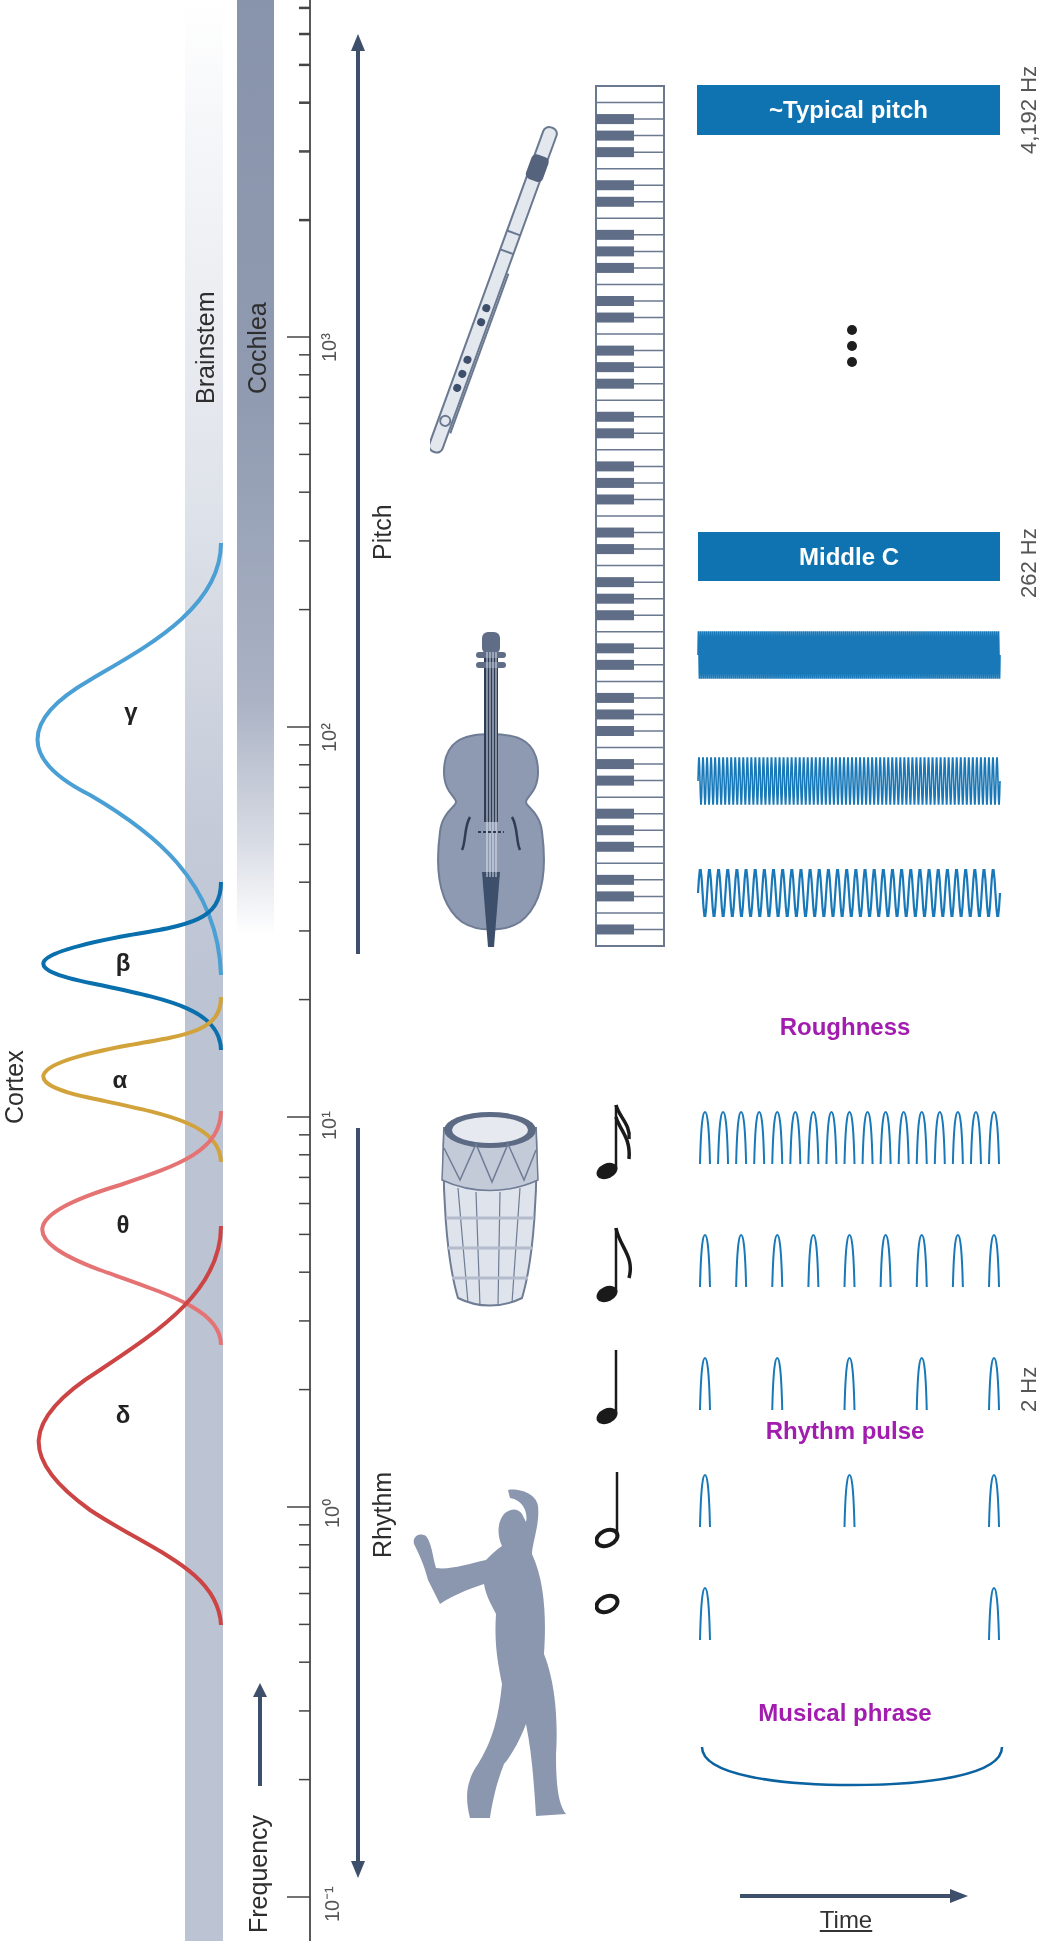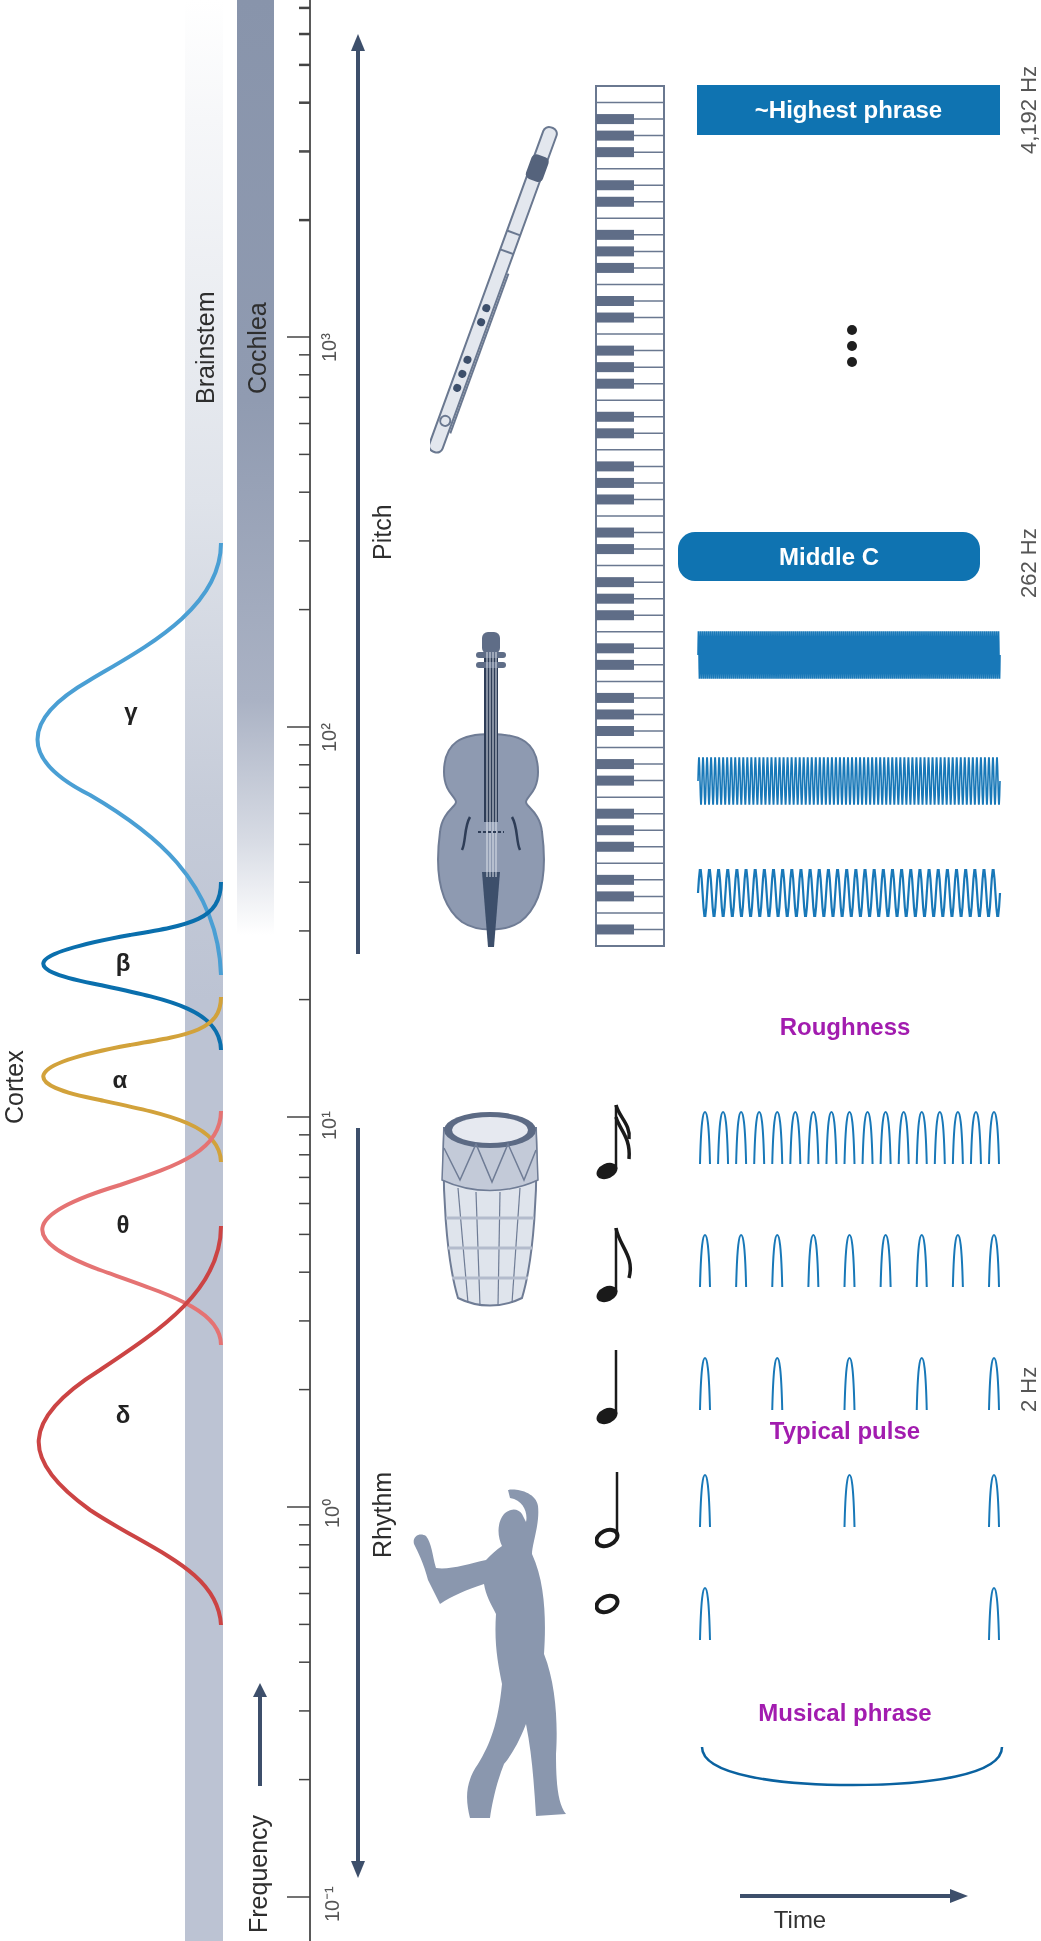--- a/index.html
+++ b/index.html
@@ -253,43 +253,43 @@
     <line x1="8" y1="110" x2="96" y2="110" stroke="#b3bbcc" stroke-width="3"></line>
     <line x1="10" y1="140" x2="94" y2="140" stroke="#b3bbcc" stroke-width="3"></line>
     <line x1="14" y1="170" x2="90" y2="170" stroke="#b3bbcc" stroke-width="3"></line>
   </svg>
 
   <svg class="abs" style="left:406px; top:1484px;" width="160" height="340" viewBox="0 0 160 340">
     <path d="M102,6 C110,4 130,8 132,22 C134,40 126,60 126,70 C140,100 140,140 138,170 C150,200 152,240 150,270 C150,300 152,320 160,330 L130,332 C128,300 126,270 120,240 C112,260 106,270 98,280 C90,300 86,320 84,334 L64,334 C60,318 58,300 72,280 C84,260 92,240 96,200 C92,180 88,160 90,130 C84,118 80,112 78,100 C60,106 46,112 34,120 L22,96 C18,80 12,68 8,60 C6,52 14,48 20,52 C26,60 26,70 30,84 C44,86 62,80 80,76 C86,70 90,66 96,62 C92,54 90,40 98,30 C104,24 112,24 116,30 L120,38 C122,30 118,16 104,14 Z" fill="#8a97ae"></path>
   </svg>
 
   <div class="bluebox" style="left:697px; top:85px; width:303px; height:50px;">
-    <span>~Highest phrase</span>
+    <span>~Typical pitch</span>
   </div>
   <div class="vlabel hz" style="left:1016px; top:154px;">4,192 Hz</div>
 
   <div class="abs" style="left:846px; top:325px; width:12px; height:44px;">
     <div style="position:absolute;left:1px;top:0;width:10px;height:10px;border-radius:50%;background:#1e1e1e;"></div>
     <div style="position:absolute;left:1px;top:16px;width:10px;height:10px;border-radius:50%;background:#1e1e1e;"></div>
     <div style="position:absolute;left:1px;top:32px;width:10px;height:10px;border-radius:50%;background:#1e1e1e;"></div>
   </div>
 
-  <div class="bluebox" style="left:678px; top:532px; width:302px; height:49px;border-radius:17px;">
+  <div class="bluebox" style="left:698px; top:532px; width:302px; height:49px;">
     <span>Middle C</span>
   </div>
   <div class="vlabel hz" style="left:1016px; top:598px;">262 Hz</div>
 
   <svg class="abs" id="waves-svg" style="left:690px; top:630px;" width="320" height="300">
       <path d="M8.00,25.00L8.20,10.89L8.40,2.17L8.60,2.17L8.81,10.89L9.01,25.00L9.21,39.11L9.41,47.83L9.61,47.83L9.81,39.11L10.01,25.00L10.21,10.89L10.42,2.17L10.62,2.17L10.82,10.89L11.02,25.00L11.22,39.11L11.42,47.83L11.62,47.83L11.83,39.11L12.03,25.00L12.23,10.89L12.43,2.17L12.63,2.17L12.83,10.89L13.03,25.00L13.23,39.11L13.44,47.83L13.64,47.83L13.84,39.11L14.04,25.00L14.24,10.89L14.44,2.17L14.64,2.17L14.85,10.89L15.05,25.00L15.25,39.11L15.45,47.83L15.65,47.83L15.85,39.11L16.05,25.00L16.25,10.89L16.46,2.17L16.66,2.17L16.86,10.89L17.06,25.00L17.26,39.11L17.46,47.83L17.66,47.83L17.87,39.11L18.07,25.00L18.27,10.89L18.47,2.17L18.67,2.17L18.87,10.89L19.07,25.00L19.27,39.11L19.48,47.83L19.68,47.83L19.88,39.11L20.08,25.00L20.28,10.89L20.48,2.17L20.68,2.17L20.89,10.89L21.09,25.00L21.29,39.11L21.49,47.83L21.69,47.83L21.89,39.11L22.09,25.00L22.29,10.89L22.50,2.17L22.70,2.17L22.90,10.89L23.10,25.00L23.30,39.11L23.50,47.83L23.70,47.83L23.91,39.11L24.11,25.00L24.31,10.89L24.51,2.17L24.71,2.17L24.91,10.89L25.11,25.00L25.31,39.11L25.52,47.83L25.72,47.83L25.92,39.11L26.12,25.00L26.32,10.89L26.52,2.17L26.72,2.17L26.93,10.89L27.13,25.00L27.33,39.11L27.53,47.83L27.73,47.83L27.93,39.11L28.13,25.00L28.33,10.89L28.54,2.17L28.74,2.17L28.94,10.89L29.14,25.00L29.34,39.11L29.54,47.83L29.74,47.83L29.95,39.11L30.15,25.00L30.35,10.89L30.55,2.17L30.75,2.17L30.95,10.89L31.15,25.00L31.35,39.11L31.56,47.83L31.76,47.83L31.96,39.11L32.16,25.00L32.36,10.89L32.56,2.17L32.76,2.17L32.97,10.89L33.17,25.00L33.37,39.11L33.57,47.83L33.77,47.83L33.97,39.11L34.17,25.00L34.37,10.89L34.58,2.17L34.78,2.17L34.98,10.89L35.18,25.00L35.38,39.11L35.58,47.83L35.78,47.83L35.99,39.11L36.19,25.00L36.39,10.89L36.59,2.17L36.79,2.17L36.99,10.89L37.19,25.00L37.39,39.11L37.60,47.83L37.80,47.83L38.00,39.11L38.20,25.00L38.40,10.89L38.60,2.17L38.80,2.17L39.01,10.89L39.21,25.00L39.41,39.11L39.61,47.83L39.81,47.83L40.01,39.11L40.21,25.00L40.41,10.89L40.62,2.17L40.82,2.17L41.02,10.89L41.22,25.00L41.42,39.11L41.62,47.83L41.82,47.83L42.03,39.11L42.23,25.00L42.43,10.89L42.63,2.17L42.83,2.17L43.03,10.89L43.23,25.00L43.43,39.11L43.64,47.83L43.84,47.83L44.04,39.11L44.24,25.00L44.44,10.89L44.64,2.17L44.84,2.17L45.05,10.89L45.25,25.00L45.45,39.11L45.65,47.83L45.85,47.83L46.05,39.11L46.25,25.00L46.45,10.89L46.66,2.17L46.86,2.17L47.06,10.89L47.26,25.00L47.46,39.11L47.66,47.83L47.86,47.83L48.07,39.11L48.27,25.00L48.47,10.89L48.67,2.17L48.87,2.17L49.07,10.89L49.27,25.00L49.47,39.11L49.68,47.83L49.88,47.83L50.08,39.11L50.28,25.00L50.48,10.89L50.68,2.17L50.88,2.17L51.09,10.89L51.29,25.00L51.49,39.11L51.69,47.83L51.89,47.83L52.09,39.11L52.29,25.00L52.49,10.89L52.70,2.17L52.90,2.17L53.10,10.89L53.30,25.00L53.50,39.11L53.70,47.83L53.90,47.83L54.11,39.11L54.31,25.00L54.51,10.89L54.71,2.17L54.91,2.17L55.11,10.89L55.31,25.00L55.51,39.11L55.72,47.83L55.92,47.83L56.12,39.11L56.32,25.00L56.52,10.89L56.72,2.17L56.92,2.17L57.13,10.89L57.33,25.00L57.53,39.11L57.73,47.83L57.93,47.83L58.13,39.11L58.33,25.00L58.53,10.89L58.74,2.17L58.94,2.17L59.14,10.89L59.34,25.00L59.54,39.11L59.74,47.83L59.94,47.83L60.15,39.11L60.35,25.00L60.55,10.89L60.75,2.17L60.95,2.17L61.15,10.89L61.35,25.00L61.55,39.11L61.76,47.83L61.96,47.83L62.16,39.11L62.36,25.00L62.56,10.89L62.76,2.17L62.96,2.17L63.17,10.89L63.37,25.00L63.57,39.11L63.77,47.83L63.97,47.83L64.17,39.11L64.37,25.00L64.57,10.89L64.78,2.17L64.98,2.17L65.18,10.89L65.38,25.00L65.58,39.11L65.78,47.83L65.98,47.83L66.19,39.11L66.39,25.00L66.59,10.89L66.79,2.17L66.99,2.17L67.19,10.89L67.39,25.00L67.59,39.11L67.80,47.83L68.00,47.83L68.20,39.11L68.40,25.00L68.60,10.89L68.80,2.17L69.00,2.17L69.21,10.89L69.41,25.00L69.61,39.11L69.81,47.83L70.01,47.83L70.21,39.11L70.41,25.00L70.61,10.89L70.82,2.17L71.02,2.17L71.22,10.89L71.42,25.00L71.62,39.11L71.82,47.83L72.02,47.83L72.23,39.11L72.43,25.00L72.63,10.89L72.83,2.17L73.03,2.17L73.23,10.89L73.43,25.00L73.63,39.11L73.84,47.83L74.04,47.83L74.24,39.11L74.44,25.00L74.64,10.89L74.84,2.17L75.04,2.17L75.25,10.89L75.45,25.00L75.65,39.11L75.85,47.83L76.05,47.83L76.25,39.11L76.45,25.00L76.65,10.89L76.86,2.17L77.06,2.17L77.26,10.89L77.46,25.00L77.66,39.11L77.86,47.83L78.06,47.83L78.27,39.11L78.47,25.00L78.67,10.89L78.87,2.17L79.07,2.17L79.27,10.89L79.47,25.00L79.67,39.11L79.88,47.83L80.08,47.83L80.28,39.11L80.48,25.00L80.68,10.89L80.88,2.17L81.08,2.17L81.29,10.89L81.49,25.00L81.69,39.11L81.89,47.83L82.09,47.83L82.29,39.11L82.49,25.00L82.69,10.89L82.90,2.17L83.10,2.17L83.30,10.89L83.50,25.00L83.70,39.11L83.90,47.83L84.10,47.83L84.31,39.11L84.51,25.00L84.71,10.89L84.91,2.17L85.11,2.17L85.31,10.89L85.51,25.00L85.71,39.11L85.92,47.83L86.12,47.83L86.32,39.11L86.52,25.00L86.72,10.89L86.92,2.17L87.12,2.17L87.33,10.89L87.53,25.00L87.73,39.11L87.93,47.83L88.13,47.83L88.33,39.11L88.53,25.00L88.73,10.89L88.94,2.17L89.14,2.17L89.34,10.89L89.54,25.00L89.74,39.11L89.94,47.83L90.14,47.83L90.35,39.11L90.55,25.00L90.75,10.89L90.95,2.17L91.15,2.17L91.35,10.89L91.55,25.00L91.75,39.11L91.96,47.83L92.16,47.83L92.36,39.11L92.56,25.00L92.76,10.89L92.96,2.17L93.16,2.17L93.37,10.89L93.57,25.00L93.77,39.11L93.97,47.83L94.17,47.83L94.37,39.11L94.57,25.00L94.77,10.89L94.98,2.17L95.18,2.17L95.38,10.89L95.58,25.00L95.78,39.11L95.98,47.83L96.18,47.83L96.39,39.11L96.59,25.00L96.79,10.89L96.99,2.17L97.19,2.17L97.39,10.89L97.59,25.00L97.79,39.11L98.00,47.83L98.20,47.83L98.40,39.11L98.60,25.00L98.80,10.89L99.00,2.17L99.20,2.17L99.41,10.89L99.61,25.00L99.81,39.11L100.01,47.83L100.21,47.83L100.41,39.11L100.61,25.00L100.81,10.89L101.02,2.17L101.22,2.17L101.42,10.89L101.62,25.00L101.82,39.11L102.02,47.83L102.22,47.83L102.43,39.11L102.63,25.00L102.83,10.89L103.03,2.17L103.23,2.17L103.43,10.89L103.63,25.00L103.83,39.11L104.04,47.83L104.24,47.83L104.44,39.11L104.64,25.00L104.84,10.89L105.04,2.17L105.24,2.17L105.45,10.89L105.65,25.00L105.85,39.11L106.05,47.83L106.25,47.83L106.45,39.11L106.65,25.00L106.85,10.89L107.06,2.17L107.26,2.17L107.46,10.89L107.66,25.00L107.86,39.11L108.06,47.83L108.26,47.83L108.47,39.11L108.67,25.00L108.87,10.89L109.07,2.17L109.27,2.17L109.47,10.89L109.67,25.00L109.87,39.11L110.08,47.83L110.28,47.83L110.48,39.11L110.68,25.00L110.88,10.89L111.08,2.17L111.28,2.17L111.49,10.89L111.69,25.00L111.89,39.11L112.09,47.83L112.29,47.83L112.49,39.11L112.69,25.00L112.89,10.89L113.10,2.17L113.30,2.17L113.50,10.89L113.70,25.00L113.90,39.11L114.10,47.83L114.30,47.83L114.51,39.11L114.71,25.00L114.91,10.89L115.11,2.17L115.31,2.17L115.51,10.89L115.71,25.00L115.91,39.11L116.12,47.83L116.32,47.83L116.52,39.11L116.72,25.00L116.92,10.89L117.12,2.17L117.32,2.17L117.53,10.89L117.73,25.00L117.93,39.11L118.13,47.83L118.33,47.83L118.53,39.11L118.73,25.00L118.93,10.89L119.14,2.17L119.34,2.17L119.54,10.89L119.74,25.00L119.94,39.11L120.14,47.83L120.34,47.83L120.55,39.11L120.75,25.00L120.95,10.89L121.15,2.17L121.35,2.17L121.55,10.89L121.75,25.00L121.95,39.11L122.16,47.83L122.36,47.83L122.56,39.11L122.76,25.00L122.96,10.89L123.16,2.17L123.36,2.17L123.57,10.89L123.77,25.00L123.97,39.11L124.17,47.83L124.37,47.83L124.57,39.11L124.77,25.00L124.97,10.89L125.18,2.17L125.38,2.17L125.58,10.89L125.78,25.00L125.98,39.11L126.18,47.83L126.38,47.83L126.59,39.11L126.79,25.00L126.99,10.89L127.19,2.17L127.39,2.17L127.59,10.89L127.79,25.00L127.99,39.11L128.20,47.83L128.40,47.83L128.60,39.11L128.80,25.00L129.00,10.89L129.20,2.17L129.40,2.17L129.61,10.89L129.81,25.00L130.01,39.11L130.21,47.83L130.41,47.83L130.61,39.11L130.81,25.00L131.01,10.89L131.22,2.17L131.42,2.17L131.62,10.89L131.82,25.00L132.02,39.11L132.22,47.83L132.42,47.83L132.63,39.11L132.83,25.00L133.03,10.89L133.23,2.17L133.43,2.17L133.63,10.89L133.83,25.00L134.03,39.11L134.24,47.83L134.44,47.83L134.64,39.11L134.84,25.00L135.04,10.89L135.24,2.17L135.44,2.17L135.65,10.89L135.85,25.00L136.05,39.11L136.25,47.83L136.45,47.83L136.65,39.11L136.85,25.00L137.05,10.89L137.26,2.17L137.46,2.17L137.66,10.89L137.86,25.00L138.06,39.11L138.26,47.83L138.46,47.83L138.67,39.11L138.87,25.00L139.07,10.89L139.27,2.17L139.47,2.17L139.67,10.89L139.87,25.00L140.07,39.11L140.28,47.83L140.48,47.83L140.68,39.11L140.88,25.00L141.08,10.89L141.28,2.17L141.48,2.17L141.69,10.89L141.89,25.00L142.09,39.11L142.29,47.83L142.49,47.83L142.69,39.11L142.89,25.00L143.09,10.89L143.30,2.17L143.50,2.17L143.70,10.89L143.90,25.00L144.10,39.11L144.30,47.83L144.50,47.83L144.71,39.11L144.91,25.00L145.11,10.89L145.31,2.17L145.51,2.17L145.71,10.89L145.91,25.00L146.11,39.11L146.32,47.83L146.52,47.83L146.72,39.11L146.92,25.00L147.12,10.89L147.32,2.17L147.52,2.17L147.73,10.89L147.93,25.00L148.13,39.11L148.33,47.83L148.53,47.83L148.73,39.11L148.93,25.00L149.13,10.89L149.34,2.17L149.54,2.17L149.74,10.89L149.94,25.00L150.14,39.11L150.34,47.83L150.54,47.83L150.75,39.11L150.95,25.00L151.15,10.89L151.35,2.17L151.55,2.17L151.75,10.89L151.95,25.00L152.15,39.11L152.36,47.83L152.56,47.83L152.76,39.11L152.96,25.00L153.16,10.89L153.36,2.17L153.56,2.17L153.77,10.89L153.97,25.00L154.17,39.11L154.37,47.83L154.57,47.83L154.77,39.11L154.97,25.00L155.17,10.89L155.38,2.17L155.58,2.17L155.78,10.89L155.98,25.00L156.18,39.11L156.38,47.83L156.58,47.83L156.79,39.11L156.99,25.00L157.19,10.89L157.39,2.17L157.59,2.17L157.79,10.89L157.99,25.00L158.19,39.11L158.40,47.83L158.60,47.83L158.80,39.11L159.00,25.00L159.20,10.89L159.40,2.17L159.60,2.17L159.81,10.89L160.01,25.00L160.21,39.11L160.41,47.83L160.61,47.83L160.81,39.11L161.01,25.00L161.21,10.89L161.42,2.17L161.62,2.17L161.82,10.89L162.02,25.00L162.22,39.11L162.42,47.83L162.62,47.83L162.83,39.11L163.03,25.00L163.23,10.89L163.43,2.17L163.63,2.17L163.83,10.89L164.03,25.00L164.23,39.11L164.44,47.83L164.64,47.83L164.84,39.11L165.04,25.00L165.24,10.89L165.44,2.17L165.64,2.17L165.85,10.89L166.05,25.00L166.25,39.11L166.45,47.83L166.65,47.83L166.85,39.11L167.05,25.00L167.25,10.89L167.46,2.17L167.66,2.17L167.86,10.89L168.06,25.00L168.26,39.11L168.46,47.83L168.66,47.83L168.87,39.11L169.07,25.00L169.27,10.89L169.47,2.17L169.67,2.17L169.87,10.89L170.07,25.00L170.27,39.11L170.48,47.83L170.68,47.83L170.88,39.11L171.08,25.00L171.28,10.89L171.48,2.17L171.68,2.17L171.89,10.89L172.09,25.00L172.29,39.11L172.49,47.83L172.69,47.83L172.89,39.11L173.09,25.00L173.29,10.89L173.50,2.17L173.70,2.17L173.90,10.89L174.10,25.00L174.30,39.11L174.50,47.83L174.70,47.83L174.91,39.11L175.11,25.00L175.31,10.89L175.51,2.17L175.71,2.17L175.91,10.89L176.11,25.00L176.31,39.11L176.52,47.83L176.72,47.83L176.92,39.11L177.12,25.00L177.32,10.89L177.52,2.17L177.72,2.17L177.93,10.89L178.13,25.00L178.33,39.11L178.53,47.83L178.73,47.83L178.93,39.11L179.13,25.00L179.33,10.89L179.54,2.17L179.74,2.17L179.94,10.89L180.14,25.00L180.34,39.11L180.54,47.83L180.74,47.83L180.95,39.11L181.15,25.00L181.35,10.89L181.55,2.17L181.75,2.17L181.95,10.89L182.15,25.00L182.35,39.11L182.56,47.83L182.76,47.83L182.96,39.11L183.16,25.00L183.36,10.89L183.56,2.17L183.76,2.17L183.97,10.89L184.17,25.00L184.37,39.11L184.57,47.83L184.77,47.83L184.97,39.11L185.17,25.00L185.37,10.89L185.58,2.17L185.78,2.17L185.98,10.89L186.18,25.00L186.38,39.11L186.58,47.83L186.78,47.83L186.99,39.11L187.19,25.00L187.39,10.89L187.59,2.17L187.79,2.17L187.99,10.89L188.19,25.00L188.39,39.11L188.60,47.83L188.80,47.83L189.00,39.11L189.20,25.00L189.40,10.89L189.60,2.17L189.80,2.17L190.01,10.89L190.21,25.00L190.41,39.11L190.61,47.83L190.81,47.83L191.01,39.11L191.21,25.00L191.41,10.89L191.62,2.17L191.82,2.17L192.02,10.89L192.22,25.00L192.42,39.11L192.62,47.83L192.82,47.83L193.03,39.11L193.23,25.00L193.43,10.89L193.63,2.17L193.83,2.17L194.03,10.89L194.23,25.00L194.43,39.11L194.64,47.83L194.84,47.83L195.04,39.11L195.24,25.00L195.44,10.89L195.64,2.17L195.84,2.17L196.05,10.89L196.25,25.00L196.45,39.11L196.65,47.83L196.85,47.83L197.05,39.11L197.25,25.00L197.45,10.89L197.66,2.17L197.86,2.17L198.06,10.89L198.26,25.00L198.46,39.11L198.66,47.83L198.86,47.83L199.07,39.11L199.27,25.00L199.47,10.89L199.67,2.17L199.87,2.17L200.07,10.89L200.27,25.00L200.47,39.11L200.68,47.83L200.88,47.83L201.08,39.11L201.28,25.00L201.48,10.89L201.68,2.17L201.88,2.17L202.09,10.89L202.29,25.00L202.49,39.11L202.69,47.83L202.89,47.83L203.09,39.11L203.29,25.00L203.49,10.89L203.70,2.17L203.90,2.17L204.10,10.89L204.30,25.00L204.50,39.11L204.70,47.83L204.90,47.83L205.11,39.11L205.31,25.00L205.51,10.89L205.71,2.17L205.91,2.17L206.11,10.89L206.31,25.00L206.51,39.11L206.72,47.83L206.92,47.83L207.12,39.11L207.32,25.00L207.52,10.89L207.72,2.17L207.92,2.17L208.13,10.89L208.33,25.00L208.53,39.11L208.73,47.83L208.93,47.83L209.13,39.11L209.33,25.00L209.53,10.89L209.74,2.17L209.94,2.17L210.14,10.89L210.34,25.00L210.54,39.11L210.74,47.83L210.94,47.83L211.15,39.11L211.35,25.00L211.55,10.89L211.75,2.17L211.95,2.17L212.15,10.89L212.35,25.00L212.55,39.11L212.76,47.83L212.96,47.83L213.16,39.11L213.36,25.00L213.56,10.89L213.76,2.17L213.96,2.17L214.17,10.89L214.37,25.00L214.57,39.11L214.77,47.83L214.97,47.83L215.17,39.11L215.37,25.00L215.57,10.89L215.78,2.17L215.98,2.17L216.18,10.89L216.38,25.00L216.58,39.11L216.78,47.83L216.98,47.83L217.19,39.11L217.39,25.00L217.59,10.89L217.79,2.17L217.99,2.17L218.19,10.89L218.39,25.00L218.59,39.11L218.80,47.83L219.00,47.83L219.20,39.11L219.40,25.00L219.60,10.89L219.80,2.17L220.00,2.17L220.21,10.89L220.41,25.00L220.61,39.11L220.81,47.83L221.01,47.83L221.21,39.11L221.41,25.00L221.61,10.89L221.82,2.17L222.02,2.17L222.22,10.89L222.42,25.00L222.62,39.11L222.82,47.83L223.02,47.83L223.23,39.11L223.43,25.00L223.63,10.89L223.83,2.17L224.03,2.17L224.23,10.89L224.43,25.00L224.63,39.11L224.84,47.83L225.04,47.83L225.24,39.11L225.44,25.00L225.64,10.89L225.84,2.17L226.04,2.17L226.25,10.89L226.45,25.00L226.65,39.11L226.85,47.83L227.05,47.83L227.25,39.11L227.45,25.00L227.65,10.89L227.86,2.17L228.06,2.17L228.26,10.89L228.46,25.00L228.66,39.11L228.86,47.83L229.06,47.83L229.27,39.11L229.47,25.00L229.67,10.89L229.87,2.17L230.07,2.17L230.27,10.89L230.47,25.00L230.67,39.11L230.88,47.83L231.08,47.83L231.28,39.11L231.48,25.00L231.68,10.89L231.88,2.17L232.08,2.17L232.29,10.89L232.49,25.00L232.69,39.11L232.89,47.83L233.09,47.83L233.29,39.11L233.49,25.00L233.69,10.89L233.90,2.17L234.10,2.17L234.30,10.89L234.50,25.00L234.70,39.11L234.90,47.83L235.10,47.83L235.31,39.11L235.51,25.00L235.71,10.89L235.91,2.17L236.11,2.17L236.31,10.89L236.51,25.00L236.71,39.11L236.92,47.83L237.12,47.83L237.32,39.11L237.52,25.00L237.72,10.89L237.92,2.17L238.12,2.17L238.33,10.89L238.53,25.00L238.73,39.11L238.93,47.83L239.13,47.83L239.33,39.11L239.53,25.00L239.73,10.89L239.94,2.17L240.14,2.17L240.34,10.89L240.54,25.00L240.74,39.11L240.94,47.83L241.14,47.83L241.35,39.11L241.55,25.00L241.75,10.89L241.95,2.17L242.15,2.17L242.35,10.89L242.55,25.00L242.75,39.11L242.96,47.83L243.16,47.83L243.36,39.11L243.56,25.00L243.76,10.89L243.96,2.17L244.16,2.17L244.37,10.89L244.57,25.00L244.77,39.11L244.97,47.83L245.17,47.83L245.37,39.11L245.57,25.00L245.77,10.89L245.98,2.17L246.18,2.17L246.38,10.89L246.58,25.00L246.78,39.11L246.98,47.83L247.18,47.83L247.39,39.11L247.59,25.00L247.79,10.89L247.99,2.17L248.19,2.17L248.39,10.89L248.59,25.00L248.79,39.11L249.00,47.83L249.20,47.83L249.40,39.11L249.60,25.00L249.80,10.89L250.00,2.17L250.20,2.17L250.41,10.89L250.61,25.00L250.81,39.11L251.01,47.83L251.21,47.83L251.41,39.11L251.61,25.00L251.81,10.89L252.02,2.17L252.22,2.17L252.42,10.89L252.62,25.00L252.82,39.11L253.02,47.83L253.22,47.83L253.43,39.11L253.63,25.00L253.83,10.89L254.03,2.17L254.23,2.17L254.43,10.89L254.63,25.00L254.83,39.11L255.04,47.83L255.24,47.83L255.44,39.11L255.64,25.00L255.84,10.89L256.04,2.17L256.24,2.17L256.45,10.89L256.65,25.00L256.85,39.11L257.05,47.83L257.25,47.83L257.45,39.11L257.65,25.00L257.85,10.89L258.06,2.17L258.26,2.17L258.46,10.89L258.66,25.00L258.86,39.11L259.06,47.83L259.26,47.83L259.47,39.11L259.67,25.00L259.87,10.89L260.07,2.17L260.27,2.17L260.47,10.89L260.67,25.00L260.87,39.11L261.08,47.83L261.28,47.83L261.48,39.11L261.68,25.00L261.88,10.89L262.08,2.17L262.28,2.17L262.49,10.89L262.69,25.00L262.89,39.11L263.09,47.83L263.29,47.83L263.49,39.11L263.69,25.00L263.89,10.89L264.10,2.17L264.30,2.17L264.50,10.89L264.70,25.00L264.90,39.11L265.10,47.83L265.30,47.83L265.51,39.11L265.71,25.00L265.91,10.89L266.11,2.17L266.31,2.17L266.51,10.89L266.71,25.00L266.91,39.11L267.12,47.83L267.32,47.83L267.52,39.11L267.72,25.00L267.92,10.89L268.12,2.17L268.32,2.17L268.53,10.89L268.73,25.00L268.93,39.11L269.13,47.83L269.33,47.83L269.53,39.11L269.73,25.00L269.93,10.89L270.14,2.17L270.34,2.17L270.54,10.89L270.74,25.00L270.94,39.11L271.14,47.83L271.34,47.83L271.55,39.11L271.75,25.00L271.95,10.89L272.15,2.17L272.35,2.17L272.55,10.89L272.75,25.00L272.95,39.11L273.16,47.83L273.36,47.83L273.56,39.11L273.76,25.00L273.96,10.89L274.16,2.17L274.36,2.17L274.57,10.89L274.77,25.00L274.97,39.11L275.17,47.83L275.37,47.83L275.57,39.11L275.77,25.00L275.97,10.89L276.18,2.17L276.38,2.17L276.58,10.89L276.78,25.00L276.98,39.11L277.18,47.83L277.38,47.83L277.59,39.11L277.79,25.00L277.99,10.89L278.19,2.17L278.39,2.17L278.59,10.89L278.79,25.00L278.99,39.11L279.20,47.83L279.40,47.83L279.60,39.11L279.80,25.00L280.00,10.89L280.20,2.17L280.40,2.17L280.61,10.89L280.81,25.00L281.01,39.11L281.21,47.83L281.41,47.83L281.61,39.11L281.81,25.00L282.01,10.89L282.22,2.17L282.42,2.17L282.62,10.89L282.82,25.00L283.02,39.11L283.22,47.83L283.42,47.83L283.63,39.11L283.83,25.00L284.03,10.89L284.23,2.17L284.43,2.17L284.63,10.89L284.83,25.00L285.03,39.11L285.24,47.83L285.44,47.83L285.64,39.11L285.84,25.00L286.04,10.89L286.24,2.17L286.44,2.17L286.65,10.89L286.85,25.00L287.05,39.11L287.25,47.83L287.45,47.83L287.65,39.11L287.85,25.00L288.05,10.89L288.26,2.17L288.46,2.17L288.66,10.89L288.86,25.00L289.06,39.11L289.26,47.83L289.46,47.83L289.67,39.11L289.87,25.00L290.07,10.89L290.27,2.17L290.47,2.17L290.67,10.89L290.87,25.00L291.07,39.11L291.28,47.83L291.48,47.83L291.68,39.11L291.88,25.00L292.08,10.89L292.28,2.17L292.48,2.17L292.69,10.89L292.89,25.00L293.09,39.11L293.29,47.83L293.49,47.83L293.69,39.11L293.89,25.00L294.09,10.89L294.30,2.17L294.50,2.17L294.70,10.89L294.90,25.00L295.10,39.11L295.30,47.83L295.50,47.83L295.71,39.11L295.91,25.00L296.11,10.89L296.31,2.17L296.51,2.17L296.71,10.89L296.91,25.00L297.11,39.11L297.32,47.83L297.52,47.83L297.72,39.11L297.92,25.00L298.12,10.89L298.32,2.17L298.52,2.17L298.73,10.89L298.93,25.00L299.13,39.11L299.33,47.83L299.53,47.83L299.73,39.11L299.93,25.00L300.13,10.89L300.34,2.17L300.54,2.17L300.74,10.89L300.94,25.00L301.14,39.11L301.34,47.83L301.54,47.83L301.75,39.11L301.95,25.00L302.15,10.89L302.35,2.17L302.55,2.17L302.75,10.89L302.95,25.00L303.15,39.11L303.36,47.83L303.56,47.83L303.76,39.11L303.96,25.00L304.16,10.89L304.36,2.17L304.56,2.17L304.77,10.89L304.97,25.00L305.17,39.11L305.37,47.83L305.57,47.83L305.77,39.11L305.97,25.00L306.17,10.89L306.38,2.17L306.58,2.17L306.78,10.89L306.98,25.00L307.18,39.11L307.38,47.83L307.58,47.83L307.79,39.11L307.99,25.00L308.19,10.89L308.39,2.17L308.59,2.17L308.79,10.89L308.99,25.00L309.19,39.11L309.40,47.83L309.60,47.83L309.80,39.11L310.00,25.00" fill="none" stroke="#1878b8" stroke-width="1.6"></path>
       <path d="M8.00,151.00L8.40,136.89L8.81,128.17L9.21,128.17L9.61,136.89L10.01,151.00L10.42,165.11L10.82,173.83L11.22,173.83L11.62,165.11L12.03,151.00L12.43,136.89L12.83,128.17L13.23,128.17L13.64,136.89L14.04,151.00L14.44,165.11L14.85,173.83L15.25,173.83L15.65,165.11L16.05,151.00L16.46,136.89L16.86,128.17L17.26,128.17L17.66,136.89L18.07,151.00L18.47,165.11L18.87,173.83L19.27,173.83L19.68,165.11L20.08,151.00L20.48,136.89L20.89,128.17L21.29,128.17L21.69,136.89L22.09,151.00L22.50,165.11L22.90,173.83L23.30,173.83L23.70,165.11L24.11,151.00L24.51,136.89L24.91,128.17L25.31,128.17L25.72,136.89L26.12,151.00L26.52,165.11L26.93,173.83L27.33,173.83L27.73,165.11L28.13,151.00L28.54,136.89L28.94,128.17L29.34,128.17L29.74,136.89L30.15,151.00L30.55,165.11L30.95,173.83L31.35,173.83L31.76,165.11L32.16,151.00L32.56,136.89L32.97,128.17L33.37,128.17L33.77,136.89L34.17,151.00L34.58,165.11L34.98,173.83L35.38,173.83L35.78,165.11L36.19,151.00L36.59,136.89L36.99,128.17L37.39,128.17L37.80,136.89L38.20,151.00L38.60,165.11L39.01,173.83L39.41,173.83L39.81,165.11L40.21,151.00L40.62,136.89L41.02,128.17L41.42,128.17L41.82,136.89L42.23,151.00L42.63,165.11L43.03,173.83L43.43,173.83L43.84,165.11L44.24,151.00L44.64,136.89L45.05,128.17L45.45,128.17L45.85,136.89L46.25,151.00L46.66,165.11L47.06,173.83L47.46,173.83L47.86,165.11L48.27,151.00L48.67,136.89L49.07,128.17L49.47,128.17L49.88,136.89L50.28,151.00L50.68,165.11L51.09,173.83L51.49,173.83L51.89,165.11L52.29,151.00L52.70,136.89L53.10,128.17L53.50,128.17L53.90,136.89L54.31,151.00L54.71,165.11L55.11,173.83L55.51,173.83L55.92,165.11L56.32,151.00L56.72,136.89L57.13,128.17L57.53,128.17L57.93,136.89L58.33,151.00L58.74,165.11L59.14,173.83L59.54,173.83L59.94,165.11L60.35,151.00L60.75,136.89L61.15,128.17L61.55,128.17L61.96,136.89L62.36,151.00L62.76,165.11L63.17,173.83L63.57,173.83L63.97,165.11L64.37,151.00L64.78,136.89L65.18,128.17L65.58,128.17L65.98,136.89L66.39,151.00L66.79,165.11L67.19,173.83L67.59,173.83L68.00,165.11L68.40,151.00L68.80,136.89L69.21,128.17L69.61,128.17L70.01,136.89L70.41,151.00L70.82,165.11L71.22,173.83L71.62,173.83L72.02,165.11L72.43,151.00L72.83,136.89L73.23,128.17L73.63,128.17L74.04,136.89L74.44,151.00L74.84,165.11L75.25,173.83L75.65,173.83L76.05,165.11L76.45,151.00L76.86,136.89L77.26,128.17L77.66,128.17L78.06,136.89L78.47,151.00L78.87,165.11L79.27,173.83L79.67,173.83L80.08,165.11L80.48,151.00L80.88,136.89L81.29,128.17L81.69,128.17L82.09,136.89L82.49,151.00L82.90,165.11L83.30,173.83L83.70,173.83L84.10,165.11L84.51,151.00L84.91,136.89L85.31,128.17L85.71,128.17L86.12,136.89L86.52,151.00L86.92,165.11L87.33,173.83L87.73,173.83L88.13,165.11L88.53,151.00L88.94,136.89L89.34,128.17L89.74,128.17L90.14,136.89L90.55,151.00L90.95,165.11L91.35,173.83L91.75,173.83L92.16,165.11L92.56,151.00L92.96,136.89L93.37,128.17L93.77,128.17L94.17,136.89L94.57,151.00L94.98,165.11L95.38,173.83L95.78,173.83L96.18,165.11L96.59,151.00L96.99,136.89L97.39,128.17L97.79,128.17L98.20,136.89L98.60,151.00L99.00,165.11L99.41,173.83L99.81,173.83L100.21,165.11L100.61,151.00L101.02,136.89L101.42,128.17L101.82,128.17L102.22,136.89L102.63,151.00L103.03,165.11L103.43,173.83L103.83,173.83L104.24,165.11L104.64,151.00L105.04,136.89L105.45,128.17L105.85,128.17L106.25,136.89L106.65,151.00L107.06,165.11L107.46,173.83L107.86,173.83L108.26,165.11L108.67,151.00L109.07,136.89L109.47,128.17L109.87,128.17L110.28,136.89L110.68,151.00L111.08,165.11L111.49,173.83L111.89,173.83L112.29,165.11L112.69,151.00L113.10,136.89L113.50,128.17L113.90,128.17L114.30,136.89L114.71,151.00L115.11,165.11L115.51,173.83L115.91,173.83L116.32,165.11L116.72,151.00L117.12,136.89L117.53,128.17L117.93,128.17L118.33,136.89L118.73,151.00L119.14,165.11L119.54,173.83L119.94,173.83L120.34,165.11L120.75,151.00L121.15,136.89L121.55,128.17L121.95,128.17L122.36,136.89L122.76,151.00L123.16,165.11L123.57,173.83L123.97,173.83L124.37,165.11L124.77,151.00L125.18,136.89L125.58,128.17L125.98,128.17L126.38,136.89L126.79,151.00L127.19,165.11L127.59,173.83L127.99,173.83L128.40,165.11L128.80,151.00L129.20,136.89L129.61,128.17L130.01,128.17L130.41,136.89L130.81,151.00L131.22,165.11L131.62,173.83L132.02,173.83L132.42,165.11L132.83,151.00L133.23,136.89L133.63,128.17L134.03,128.17L134.44,136.89L134.84,151.00L135.24,165.11L135.65,173.83L136.05,173.83L136.45,165.11L136.85,151.00L137.26,136.89L137.66,128.17L138.06,128.17L138.46,136.89L138.87,151.00L139.27,165.11L139.67,173.83L140.07,173.83L140.48,165.11L140.88,151.00L141.28,136.89L141.69,128.17L142.09,128.17L142.49,136.89L142.89,151.00L143.30,165.11L143.70,173.83L144.10,173.83L144.50,165.11L144.91,151.00L145.31,136.89L145.71,128.17L146.11,128.17L146.52,136.89L146.92,151.00L147.32,165.11L147.73,173.83L148.13,173.83L148.53,165.11L148.93,151.00L149.34,136.89L149.74,128.17L150.14,128.17L150.54,136.89L150.95,151.00L151.35,165.11L151.75,173.83L152.15,173.83L152.56,165.11L152.96,151.00L153.36,136.89L153.77,128.17L154.17,128.17L154.57,136.89L154.97,151.00L155.38,165.11L155.78,173.83L156.18,173.83L156.58,165.11L156.99,151.00L157.39,136.89L157.79,128.17L158.19,128.17L158.60,136.89L159.00,151.00L159.40,165.11L159.81,173.83L160.21,173.83L160.61,165.11L161.01,151.00L161.42,136.89L161.82,128.17L162.22,128.17L162.62,136.89L163.03,151.00L163.43,165.11L163.83,173.83L164.23,173.83L164.64,165.11L165.04,151.00L165.44,136.89L165.85,128.17L166.25,128.17L166.65,136.89L167.05,151.00L167.46,165.11L167.86,173.83L168.26,173.83L168.66,165.11L169.07,151.00L169.47,136.89L169.87,128.17L170.27,128.17L170.68,136.89L171.08,151.00L171.48,165.11L171.89,173.83L172.29,173.83L172.69,165.11L173.09,151.00L173.50,136.89L173.90,128.17L174.30,128.17L174.70,136.89L175.11,151.00L175.51,165.11L175.91,173.83L176.31,173.83L176.72,165.11L177.12,151.00L177.52,136.89L177.93,128.17L178.33,128.17L178.73,136.89L179.13,151.00L179.54,165.11L179.94,173.83L180.34,173.83L180.74,165.11L181.15,151.00L181.55,136.89L181.95,128.17L182.35,128.17L182.76,136.89L183.16,151.00L183.56,165.11L183.97,173.83L184.37,173.83L184.77,165.11L185.17,151.00L185.58,136.89L185.98,128.17L186.38,128.17L186.78,136.89L187.19,151.00L187.59,165.11L187.99,173.83L188.39,173.83L188.80,165.11L189.20,151.00L189.60,136.89L190.01,128.17L190.41,128.17L190.81,136.89L191.21,151.00L191.62,165.11L192.02,173.83L192.42,173.83L192.82,165.11L193.23,151.00L193.63,136.89L194.03,128.17L194.43,128.17L194.84,136.89L195.24,151.00L195.64,165.11L196.05,173.83L196.45,173.83L196.85,165.11L197.25,151.00L197.66,136.89L198.06,128.17L198.46,128.17L198.86,136.89L199.27,151.00L199.67,165.11L200.07,173.83L200.47,173.83L200.88,165.11L201.28,151.00L201.68,136.89L202.09,128.17L202.49,128.17L202.89,136.89L203.29,151.00L203.70,165.11L204.10,173.83L204.50,173.83L204.90,165.11L205.31,151.00L205.71,136.89L206.11,128.17L206.51,128.17L206.92,136.89L207.32,151.00L207.72,165.11L208.13,173.83L208.53,173.83L208.93,165.11L209.33,151.00L209.74,136.89L210.14,128.17L210.54,128.17L210.94,136.89L211.35,151.00L211.75,165.11L212.15,173.83L212.55,173.83L212.96,165.11L213.36,151.00L213.76,136.89L214.17,128.17L214.57,128.17L214.97,136.89L215.37,151.00L215.78,165.11L216.18,173.83L216.58,173.83L216.98,165.11L217.39,151.00L217.79,136.89L218.19,128.17L218.59,128.17L219.00,136.89L219.40,151.00L219.80,165.11L220.21,173.83L220.61,173.83L221.01,165.11L221.41,151.00L221.82,136.89L222.22,128.17L222.62,128.17L223.02,136.89L223.43,151.00L223.83,165.11L224.23,173.83L224.63,173.83L225.04,165.11L225.44,151.00L225.84,136.89L226.25,128.17L226.65,128.17L227.05,136.89L227.45,151.00L227.86,165.11L228.26,173.83L228.66,173.83L229.06,165.11L229.47,151.00L229.87,136.89L230.27,128.17L230.67,128.17L231.08,136.89L231.48,151.00L231.88,165.11L232.29,173.83L232.69,173.83L233.09,165.11L233.49,151.00L233.90,136.89L234.30,128.17L234.70,128.17L235.10,136.89L235.51,151.00L235.91,165.11L236.31,173.83L236.71,173.83L237.12,165.11L237.52,151.00L237.92,136.89L238.33,128.17L238.73,128.17L239.13,136.89L239.53,151.00L239.94,165.11L240.34,173.83L240.74,173.83L241.14,165.11L241.55,151.00L241.95,136.89L242.35,128.17L242.75,128.17L243.16,136.89L243.56,151.00L243.96,165.11L244.37,173.83L244.77,173.83L245.17,165.11L245.57,151.00L245.98,136.89L246.38,128.17L246.78,128.17L247.18,136.89L247.59,151.00L247.99,165.11L248.39,173.83L248.79,173.83L249.20,165.11L249.60,151.00L250.00,136.89L250.41,128.17L250.81,128.17L251.21,136.89L251.61,151.00L252.02,165.11L252.42,173.83L252.82,173.83L253.22,165.11L253.63,151.00L254.03,136.89L254.43,128.17L254.83,128.17L255.24,136.89L255.64,151.00L256.04,165.11L256.45,173.83L256.85,173.83L257.25,165.11L257.65,151.00L258.06,136.89L258.46,128.17L258.86,128.17L259.26,136.89L259.67,151.00L260.07,165.11L260.47,173.83L260.87,173.83L261.28,165.11L261.68,151.00L262.08,136.89L262.49,128.17L262.89,128.17L263.29,136.89L263.69,151.00L264.10,165.11L264.50,173.83L264.90,173.83L265.30,165.11L265.71,151.00L266.11,136.89L266.51,128.17L266.91,128.17L267.32,136.89L267.72,151.00L268.12,165.11L268.53,173.83L268.93,173.83L269.33,165.11L269.73,151.00L270.14,136.89L270.54,128.17L270.94,128.17L271.34,136.89L271.75,151.00L272.15,165.11L272.55,173.83L272.95,173.83L273.36,165.11L273.76,151.00L274.16,136.89L274.57,128.17L274.97,128.17L275.37,136.89L275.77,151.00L276.18,165.11L276.58,173.83L276.98,173.83L277.38,165.11L277.79,151.00L278.19,136.89L278.59,128.17L278.99,128.17L279.40,136.89L279.80,151.00L280.20,165.11L280.61,173.83L281.01,173.83L281.41,165.11L281.81,151.00L282.22,136.89L282.62,128.17L283.02,128.17L283.42,136.89L283.83,151.00L284.23,165.11L284.63,173.83L285.03,173.83L285.44,165.11L285.84,151.00L286.24,136.89L286.65,128.17L287.05,128.17L287.45,136.89L287.85,151.00L288.26,165.11L288.66,173.83L289.06,173.83L289.46,165.11L289.87,151.00L290.27,136.89L290.67,128.17L291.07,128.17L291.48,136.89L291.88,151.00L292.28,165.11L292.69,173.83L293.09,173.83L293.49,165.11L293.89,151.00L294.30,136.89L294.70,128.17L295.10,128.17L295.50,136.89L295.91,151.00L296.31,165.11L296.71,173.83L297.11,173.83L297.52,165.11L297.92,151.00L298.32,136.89L298.73,128.17L299.13,128.17L299.53,136.89L299.93,151.00L300.34,165.11L300.74,173.83L301.14,173.83L301.54,165.11L301.95,151.00L302.35,136.89L302.75,128.17L303.15,128.17L303.56,136.89L303.96,151.00L304.36,165.11L304.77,173.83L305.17,173.83L305.57,165.11L305.97,151.00L306.38,136.89L306.78,128.17L307.18,128.17L307.58,136.89L307.99,151.00L308.39,165.11L308.79,173.83L309.19,173.83L309.60,165.11L310.00,151.00" fill="none" stroke="#1878b8" stroke-width="1.6"></path>
       <path d="M8.00,263.00L8.92,248.89L9.83,240.17L10.75,240.17L11.66,248.89L12.58,263.00L13.49,277.11L14.41,285.83L15.32,285.83L16.24,277.11L17.15,263.00L18.07,248.89L18.98,240.17L19.90,240.17L20.81,248.89L21.73,263.00L22.64,277.11L23.56,285.83L24.47,285.83L25.39,277.11L26.30,263.00L27.22,248.89L28.13,240.17L29.05,240.17L29.96,248.89L30.88,263.00L31.79,277.11L32.71,285.83L33.62,285.83L34.54,277.11L35.45,263.00L36.37,248.89L37.28,240.17L38.20,240.17L39.12,248.89L40.03,263.00L40.95,277.11L41.86,285.83L42.78,285.83L43.69,277.11L44.61,263.00L45.52,248.89L46.44,240.17L47.35,240.17L48.27,248.89L49.18,263.00L50.10,277.11L51.01,285.83L51.93,285.83L52.84,277.11L53.76,263.00L54.67,248.89L55.59,240.17L56.50,240.17L57.42,248.89L58.33,263.00L59.25,277.11L60.16,285.83L61.08,285.83L61.99,277.11L62.91,263.00L63.82,248.89L64.74,240.17L65.65,240.17L66.57,248.89L67.48,263.00L68.40,277.11L69.32,285.83L70.23,285.83L71.15,277.11L72.06,263.00L72.98,248.89L73.89,240.17L74.81,240.17L75.72,248.89L76.64,263.00L77.55,277.11L78.47,285.83L79.38,285.83L80.30,277.11L81.21,263.00L82.13,248.89L83.04,240.17L83.96,240.17L84.87,248.89L85.79,263.00L86.70,277.11L87.62,285.83L88.53,285.83L89.45,277.11L90.36,263.00L91.28,248.89L92.19,240.17L93.11,240.17L94.02,248.89L94.94,263.00L95.85,277.11L96.77,285.83L97.68,285.83L98.60,277.11L99.52,263.00L100.43,248.89L101.35,240.17L102.26,240.17L103.18,248.89L104.09,263.00L105.01,277.11L105.92,285.83L106.84,285.83L107.75,277.11L108.67,263.00L109.58,248.89L110.50,240.17L111.41,240.17L112.33,248.89L113.24,263.00L114.16,277.11L115.07,285.83L115.99,285.83L116.90,277.11L117.82,263.00L118.73,248.89L119.65,240.17L120.56,240.17L121.48,248.89L122.39,263.00L123.31,277.11L124.22,285.83L125.14,285.83L126.05,277.11L126.97,263.00L127.88,248.89L128.80,240.17L129.72,240.17L130.63,248.89L131.55,263.00L132.46,277.11L133.38,285.83L134.29,285.83L135.21,277.11L136.12,263.00L137.04,248.89L137.95,240.17L138.87,240.17L139.78,248.89L140.70,263.00L141.61,277.11L142.53,285.83L143.44,285.83L144.36,277.11L145.27,263.00L146.19,248.89L147.10,240.17L148.02,240.17L148.93,248.89L149.85,263.00L150.76,277.11L151.68,285.83L152.59,285.83L153.51,277.11L154.42,263.00L155.34,248.89L156.25,240.17L157.17,240.17L158.08,248.89L159.00,263.00L159.92,277.11L160.83,285.83L161.75,285.83L162.66,277.11L163.58,263.00L164.49,248.89L165.41,240.17L166.32,240.17L167.24,248.89L168.15,263.00L169.07,277.11L169.98,285.83L170.90,285.83L171.81,277.11L172.73,263.00L173.64,248.89L174.56,240.17L175.47,240.17L176.39,248.89L177.30,263.00L178.22,277.11L179.13,285.83L180.05,285.83L180.96,277.11L181.88,263.00L182.79,248.89L183.71,240.17L184.62,240.17L185.54,248.89L186.45,263.00L187.37,277.11L188.28,285.83L189.20,285.83L190.12,277.11L191.03,263.00L191.95,248.89L192.86,240.17L193.78,240.17L194.69,248.89L195.61,263.00L196.52,277.11L197.44,285.83L198.35,285.83L199.27,277.11L200.18,263.00L201.10,248.89L202.01,240.17L202.93,240.17L203.84,248.89L204.76,263.00L205.67,277.11L206.59,285.83L207.50,285.83L208.42,277.11L209.33,263.00L210.25,248.89L211.16,240.17L212.08,240.17L212.99,248.89L213.91,263.00L214.82,277.11L215.74,285.83L216.65,285.83L217.57,277.11L218.48,263.00L219.40,248.89L220.32,240.17L221.23,240.17L222.15,248.89L223.06,263.00L223.98,277.11L224.89,285.83L225.81,285.83L226.72,277.11L227.64,263.00L228.55,248.89L229.47,240.17L230.38,240.17L231.30,248.89L232.21,263.00L233.13,277.11L234.04,285.83L234.96,285.83L235.87,277.11L236.79,263.00L237.70,248.89L238.62,240.17L239.53,240.17L240.45,248.89L241.36,263.00L242.28,277.11L243.19,285.83L244.11,285.83L245.02,277.11L245.94,263.00L246.85,248.89L247.77,240.17L248.68,240.17L249.60,248.89L250.52,263.00L251.43,277.11L252.35,285.83L253.26,285.83L254.18,277.11L255.09,263.00L256.01,248.89L256.92,240.17L257.84,240.17L258.75,248.89L259.67,263.00L260.58,277.11L261.50,285.83L262.41,285.83L263.33,277.11L264.24,263.00L265.16,248.89L266.07,240.17L266.99,240.17L267.90,248.89L268.82,263.00L269.73,277.11L270.65,285.83L271.56,285.83L272.48,277.11L273.39,263.00L274.31,248.89L275.22,240.17L276.14,240.17L277.05,248.89L277.97,263.00L278.88,277.11L279.80,285.83L280.72,285.83L281.63,277.11L282.55,263.00L283.46,248.89L284.38,240.17L285.29,240.17L286.21,248.89L287.12,263.00L288.04,277.11L288.95,285.83L289.87,285.83L290.78,277.11L291.70,263.00L292.61,248.89L293.53,240.17L294.44,240.17L295.36,248.89L296.27,263.00L297.19,277.11L298.10,285.83L299.02,285.83L299.93,277.11L300.85,263.00L301.76,248.89L302.68,240.17L303.59,240.17L304.51,248.89L305.42,263.00L306.34,277.11L307.25,285.83L308.17,285.83L309.08,277.11L310.00,263.00" fill="none" stroke="#1878b8" stroke-width="2.2"></path>
     </svg>
 
   <div class="section-title" style="left:845px; top:1013px;">Roughness</div>
-  <div class="section-title" style="left:845px; top:1417px;">Typical pulse</div>
+  <div class="section-title" style="left:845px; top:1417px;">Rhythm pulse</div>
   <div class="section-title" style="left:845px; top:1699px;text-align:right;">Musical phrase</div>
   <div class="vlabel hz" style="left:1016px; top:1412px;">2 Hz</div>
 
   <svg class="abs" id="pulses-svg" style="left:690px; top:1100px;" width="320" height="560">
       <path d="M10,64 C11,22 13,12 15,12 C17,12 19,22 20,64" fill="none" stroke="#1878b8" stroke-width="2"></path>
       <path d="M28.0625,64 C29.0625,22 31.0625,12 33.0625,12 C35.0625,12 37.0625,22 38.0625,64" fill="none" stroke="#1878b8" stroke-width="2"></path>
       <path d="M46.125,64 C47.125,22 49.125,12 51.125,12 C53.125,12 55.125,22 56.125,64" fill="none" stroke="#1878b8" stroke-width="2"></path>
       <path d="M64.1875,64 C65.1875,22 67.1875,12 69.1875,12 C71.1875,12 73.1875,22 74.1875,64" fill="none" stroke="#1878b8" stroke-width="2"></path>
       <path d="M82.25,64 C83.25,22 85.25,12 87.25,12 C89.25,12 91.25,22 92.25,64" fill="none" stroke="#1878b8" stroke-width="2"></path>
       <path d="M100.3125,64 C101.3125,22 103.3125,12 105.3125,12 C107.3125,12 109.3125,22 110.3125,64" fill="none" stroke="#1878b8" stroke-width="2"></path>
@@ -351,14 +351,14 @@
     </svg>
 
   <svg class="abs" style="left:698px; top:1745px;" width="310" height="45">
     <path d="M4,2 C4,30 80,40 155,40 C230,40 304,30 304,2" fill="none" stroke="#0a62a0" stroke-width="2.5"></path>
   </svg>
 
   <svg class="abs" style="left:738px; top:1888px;" width="232" height="16">
     <line x1="2" y1="8" x2="215" y2="8" stroke="#3d4f6b" stroke-width="4"></line>
     <polygon points="230,8 212,1 212,15" fill="#3d4f6b"></polygon>
   </svg>
-  <div class="time-label" style="left:800px; top:1906px;">Time</div>
+  <div class="time-label" style="left:846px; top:1906px;text-decoration:underline;">Time</div>
 </div>
 
 </body></html>

